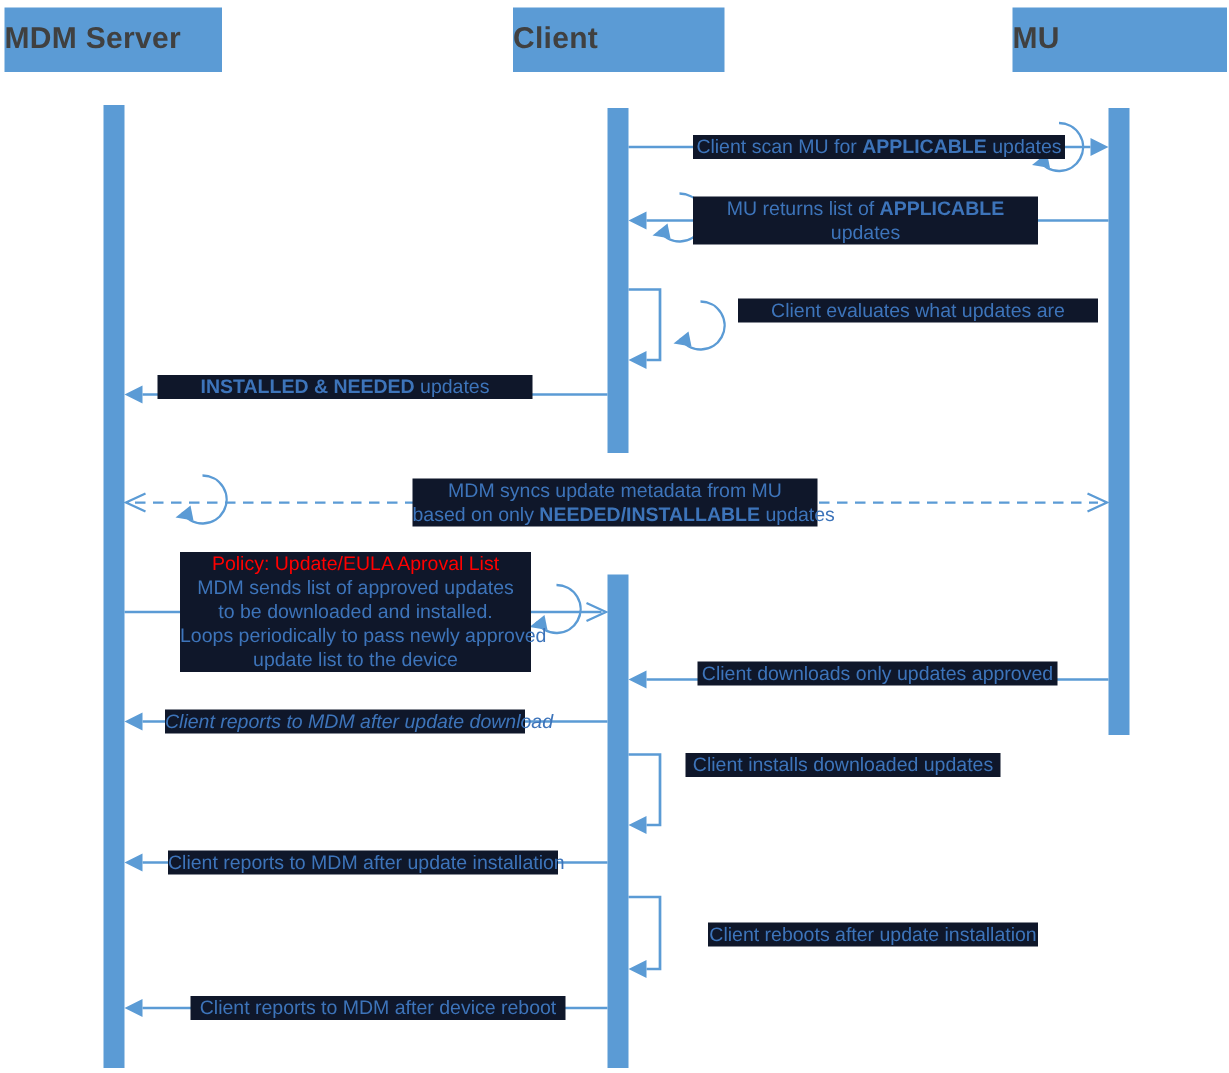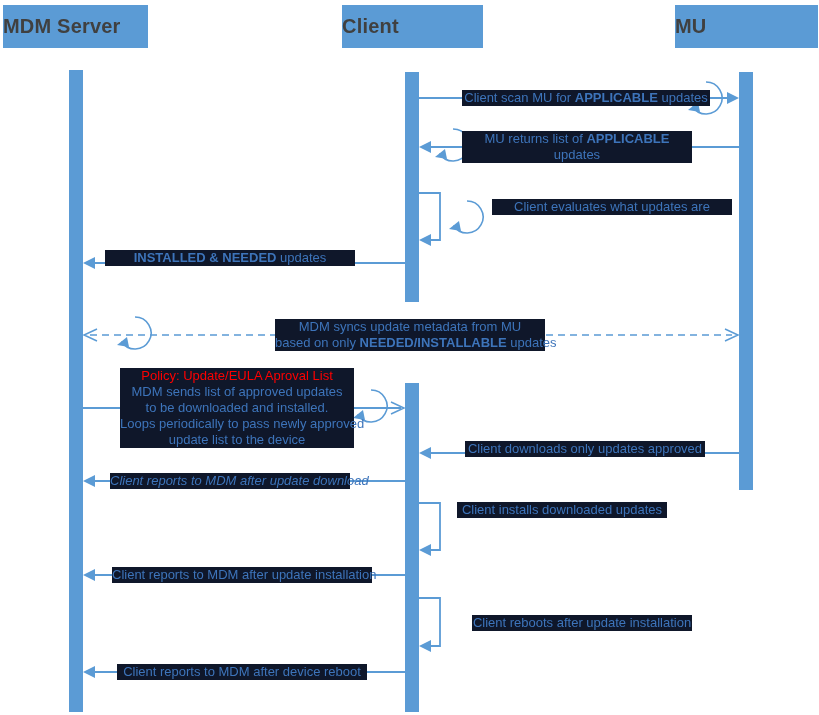--- a/index.html
+++ b/index.html
@@ -148,15 +148,15 @@
   </div>
 
   <div class="lbl" style="left:110px;top:473px;width:240px;font-style:italic;">Client reports to MDM after update download</div>
 
   <div class="lbl" style="left:445px;top:502px;width:210px;margin-left:12px;">Client installs downloaded updates</div>
 
   <div class="lbl" style="left:112px;top:567px;width:260px;">Client reports to MDM after update installation</div>
 
   <div class="lbl" style="left:448px;top:615px;width:220px;margin-left:24px;">Client reboots after update installation</div>
 
-  <div class="lbl" style="left:117px;top:664px;width:250px;">Client reports to MDM after device reboot</div>
+  <div class="lbl" style="left:127px;top:664px;width:250px;">Client reports to MDM after device reboot</div>
 
 </div>
 
 </body></html>

